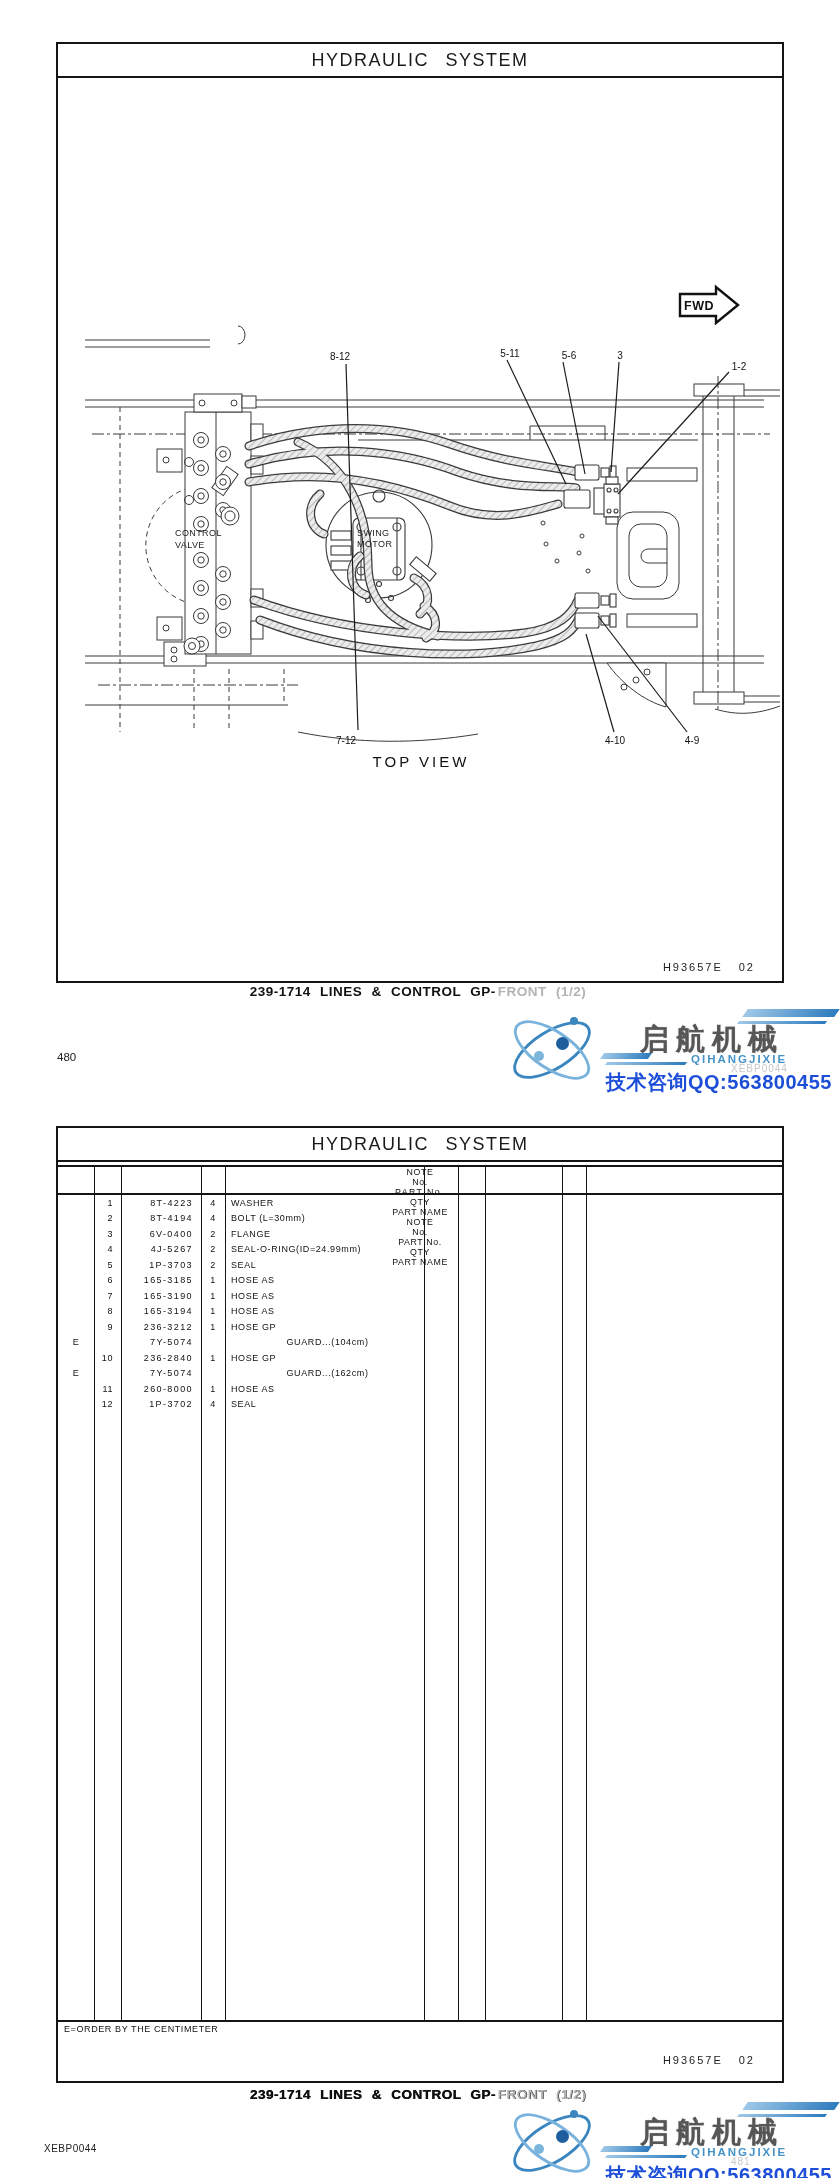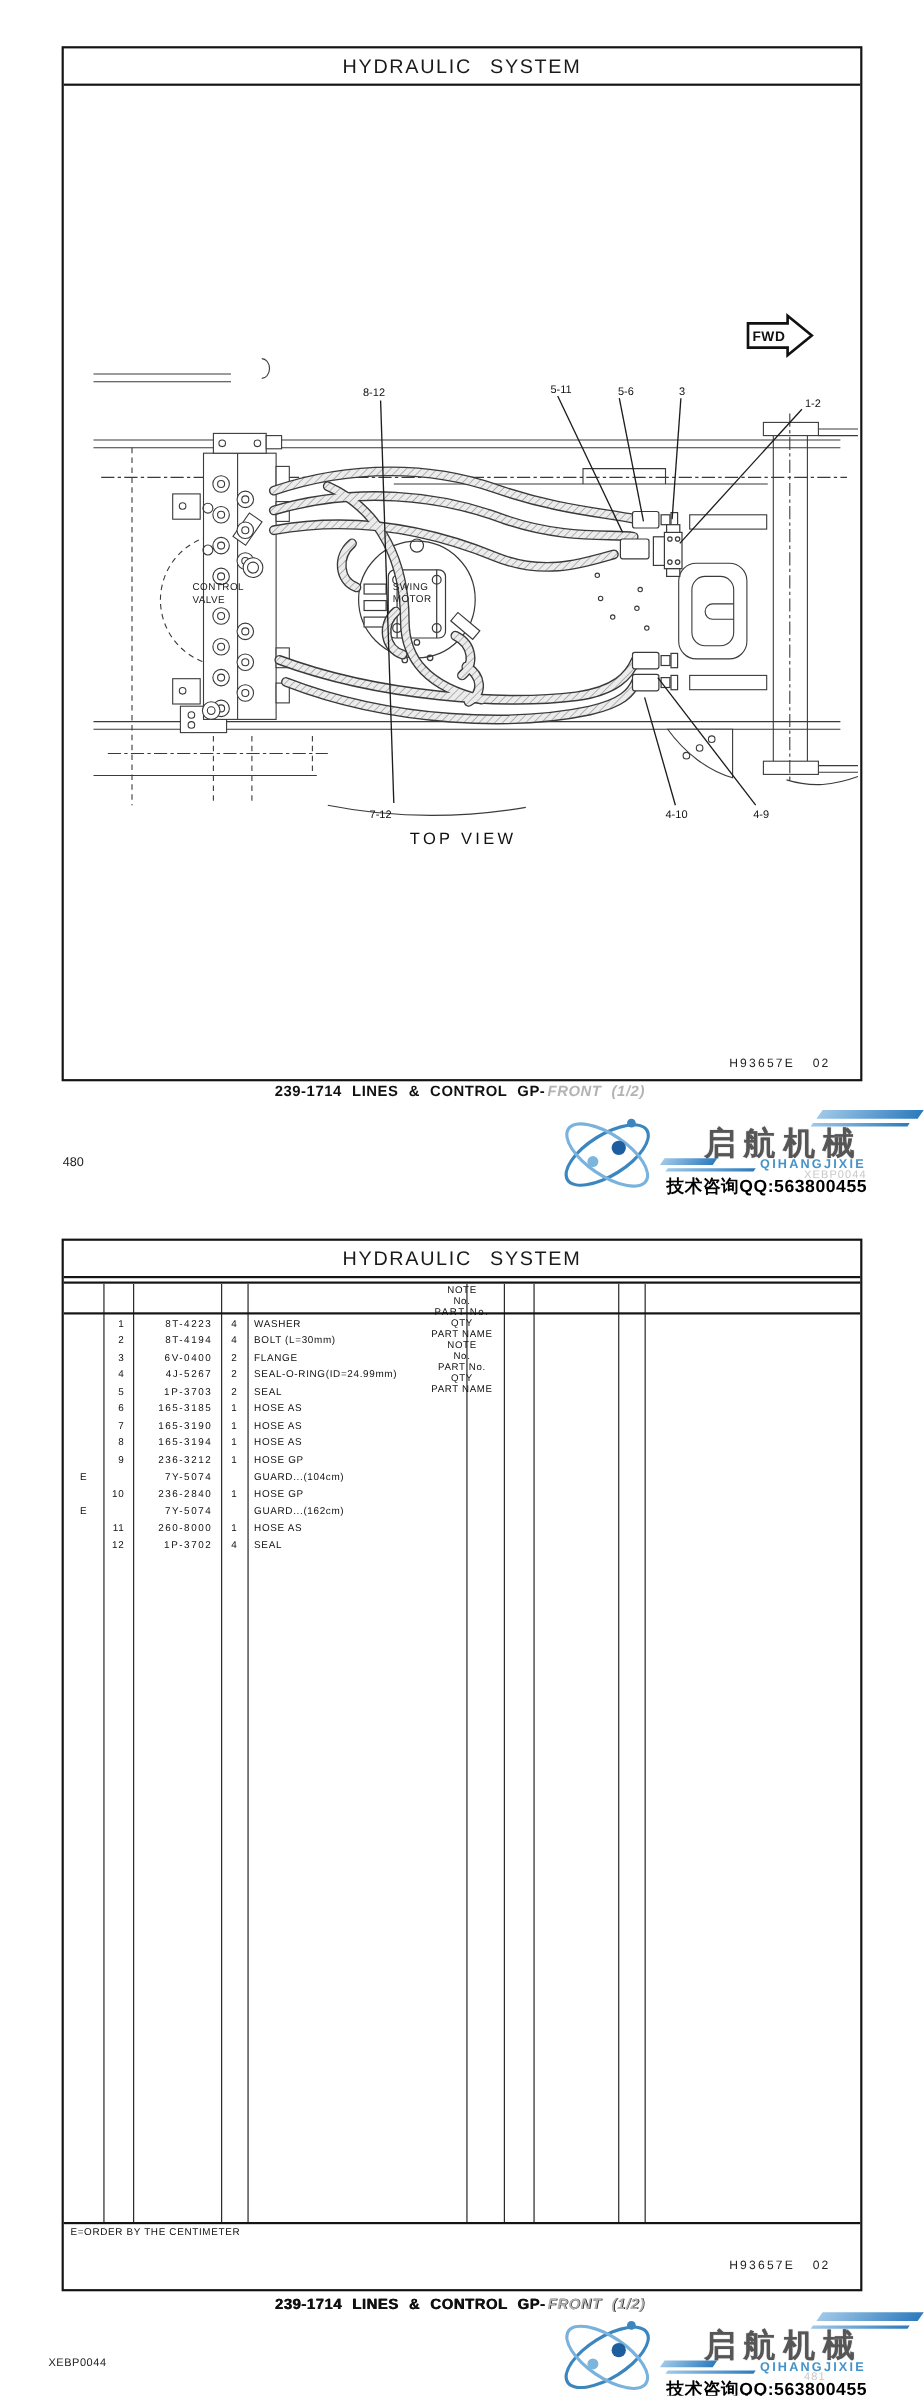--- a/index.html
+++ b/index.html
@@ -29,21 +29,21 @@
   #page1 .hcode{bottom:8px;}
   #page2 .hcode{bottom:15px;}
   .hcode .rev{margin-left:16px;}
   .caption{
     position:absolute;left:56px;width:724px;text-align:center;
     font-size:13.5px;font-weight:bold;letter-spacing:0.5px;word-spacing:5px;
     white-space:nowrap;
   }
   #caption1{top:984px;}
   #caption2{top:2087px;text-shadow:0.6px 0 0 #000;}
-  .cap-gray{color:#b3b3b3;font-weight:bold;margin-left:2px;font-style:italic;}
+  .cap-gray{color:#b3b3b3;font-weight:bold;margin-left:2px;}
   #page-num{position:absolute;left:57px;top:1051px;font-size:11.5px;color:#222;}
   #form-code{position:absolute;left:44px;top:2143px;font-size:10px;letter-spacing:0.5px;color:#222;}
 
   
   svg text{font-family:"Liberation Sans", sans-serif;}
   .dwg-label{font-size:10px;fill:#111;}
   .dwg-small{font-size:9px;fill:#222;letter-spacing:0.4px;}
   .dwg-view{font-size:15px;fill:#111;letter-spacing:3px;}
   .fwd-t{font-size:12.5px;font-weight:bold;fill:#111;letter-spacing:0.5px;}
 
@@ -58,21 +58,21 @@
     position:relative;display:flex;height:26px;border-bottom:2px solid #141414;
     align-items:center;z-index:2;flex-direction:column;
   }
   .hcell{font-size:8.8px;letter-spacing:0.6px;text-align:center;color:#111;}
   .trow{display:flex;height:15.5px;align-items:center;position:relative;z-index:2;}
   .cell{font-size:9px;letter-spacing:0.6px;color:#111;overflow:hidden;white-space:nowrap;}
   .c0{width:36px;} .c1{width:27px;} .c2{width:80px;letter-spacing:1.4px;}
   .c3{width:24px;} .c4{width:199px;padding-left:6px;box-sizing:border-box;}
   .c5{width:34px;} .c6{width:27px;} .c7{width:77px;} .c8{width:24px;} .c9{flex:1;}
   .cen{text-align:center;} .rt{text-align:right;padding-right:8px;box-sizing:border-box;}
-  .ind{}
+  .ind{text-align:center;}
   .footer-note{
     position:absolute;left:6px;top:896px;font-size:9px;letter-spacing:0.6px;color:#111;
   }
 
   
   .watermark{position:absolute;width:345px;height:95px;}
   #wm1{left:498px;top:1003px;}
   #wm2{left:498px;top:2096px;}
   .wm-logo{position:absolute;left:6px;top:2px;width:92px;height:86px;}
   .wm-e{position:absolute;border-radius:50%;}
@@ -89,21 +89,21 @@
   .wm-brand{
     position:absolute;left:142px;top:17px;font-size:29px;font-weight:bold;color:#565656;
     letter-spacing:7px;white-space:nowrap;text-shadow:0 0 1px #888;text-align:right;
   }
   .wm-sub{
     position:absolute;left:193px;top:50px;font-size:11.5px;font-weight:bold;color:#4593c9;
     letter-spacing:2px;white-space:nowrap;
   }
   .wm-ghost{position:absolute;left:233px;top:60px;font-size:10px;color:#c9c9c9;letter-spacing:1px;}
   .wm-contact{
-    position:absolute;left:108px;top:66px;font-size:16px;font-weight:bold;color:#000000;
+    position:absolute;left:108px;top:66px;font-size:20px;font-weight:bold;color:#1d4ed8;
     letter-spacing:0.5px;white-space:nowrap;
   }
 </style>
 </head>
 <body>
 
 <div class="page" id="page1">
   <div class="title-band">
     <span class="t">HYDRAULIC SYSTEM</span>
   </div>

